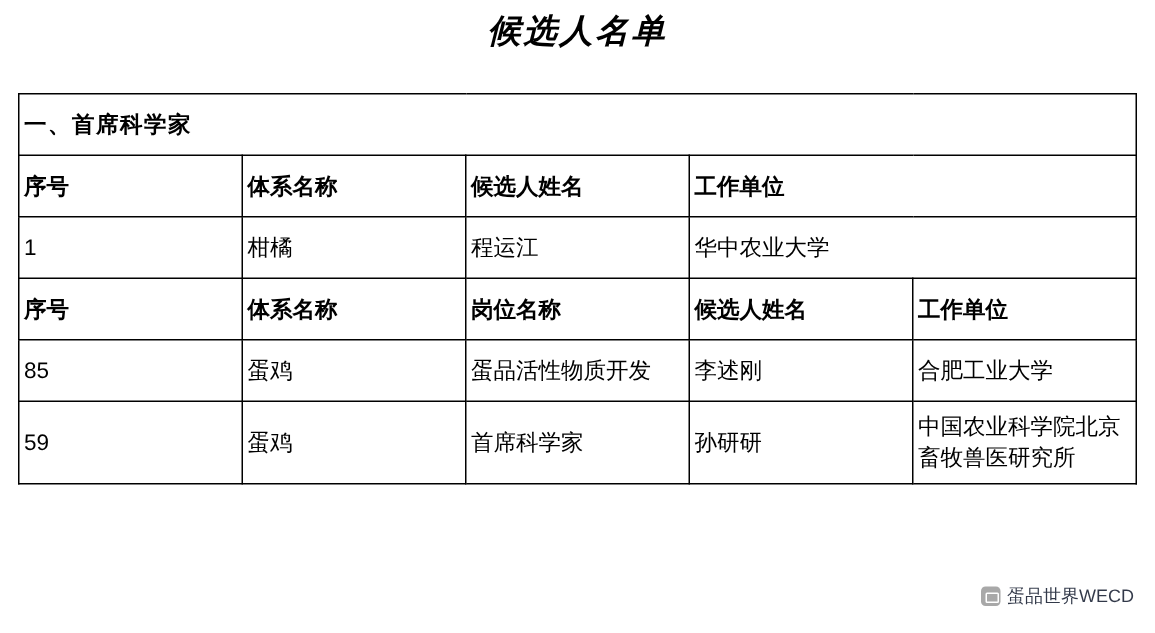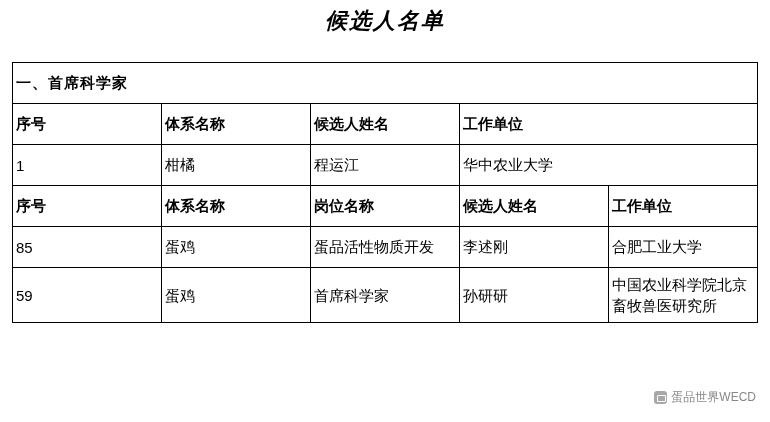--- a/index.html
+++ b/index.html
@@ -69,21 +69,21 @@
   }
   td.row-cell {
     font-size: 15px;
     height: 32px;
   }
   .watermark {
     position: absolute;
     right: 14px;
     bottom: 22px;
     font-size: 12px;
-    color: #737373;
+    color: #0f172a;
     display: flex;
     align-items: center;
     gap: 4px;
     opacity: 0.85;
     pointer-events: none;
   }
   .wm-icon {
     width: 13px;
     height: 13px;
     border-radius: 3px;

